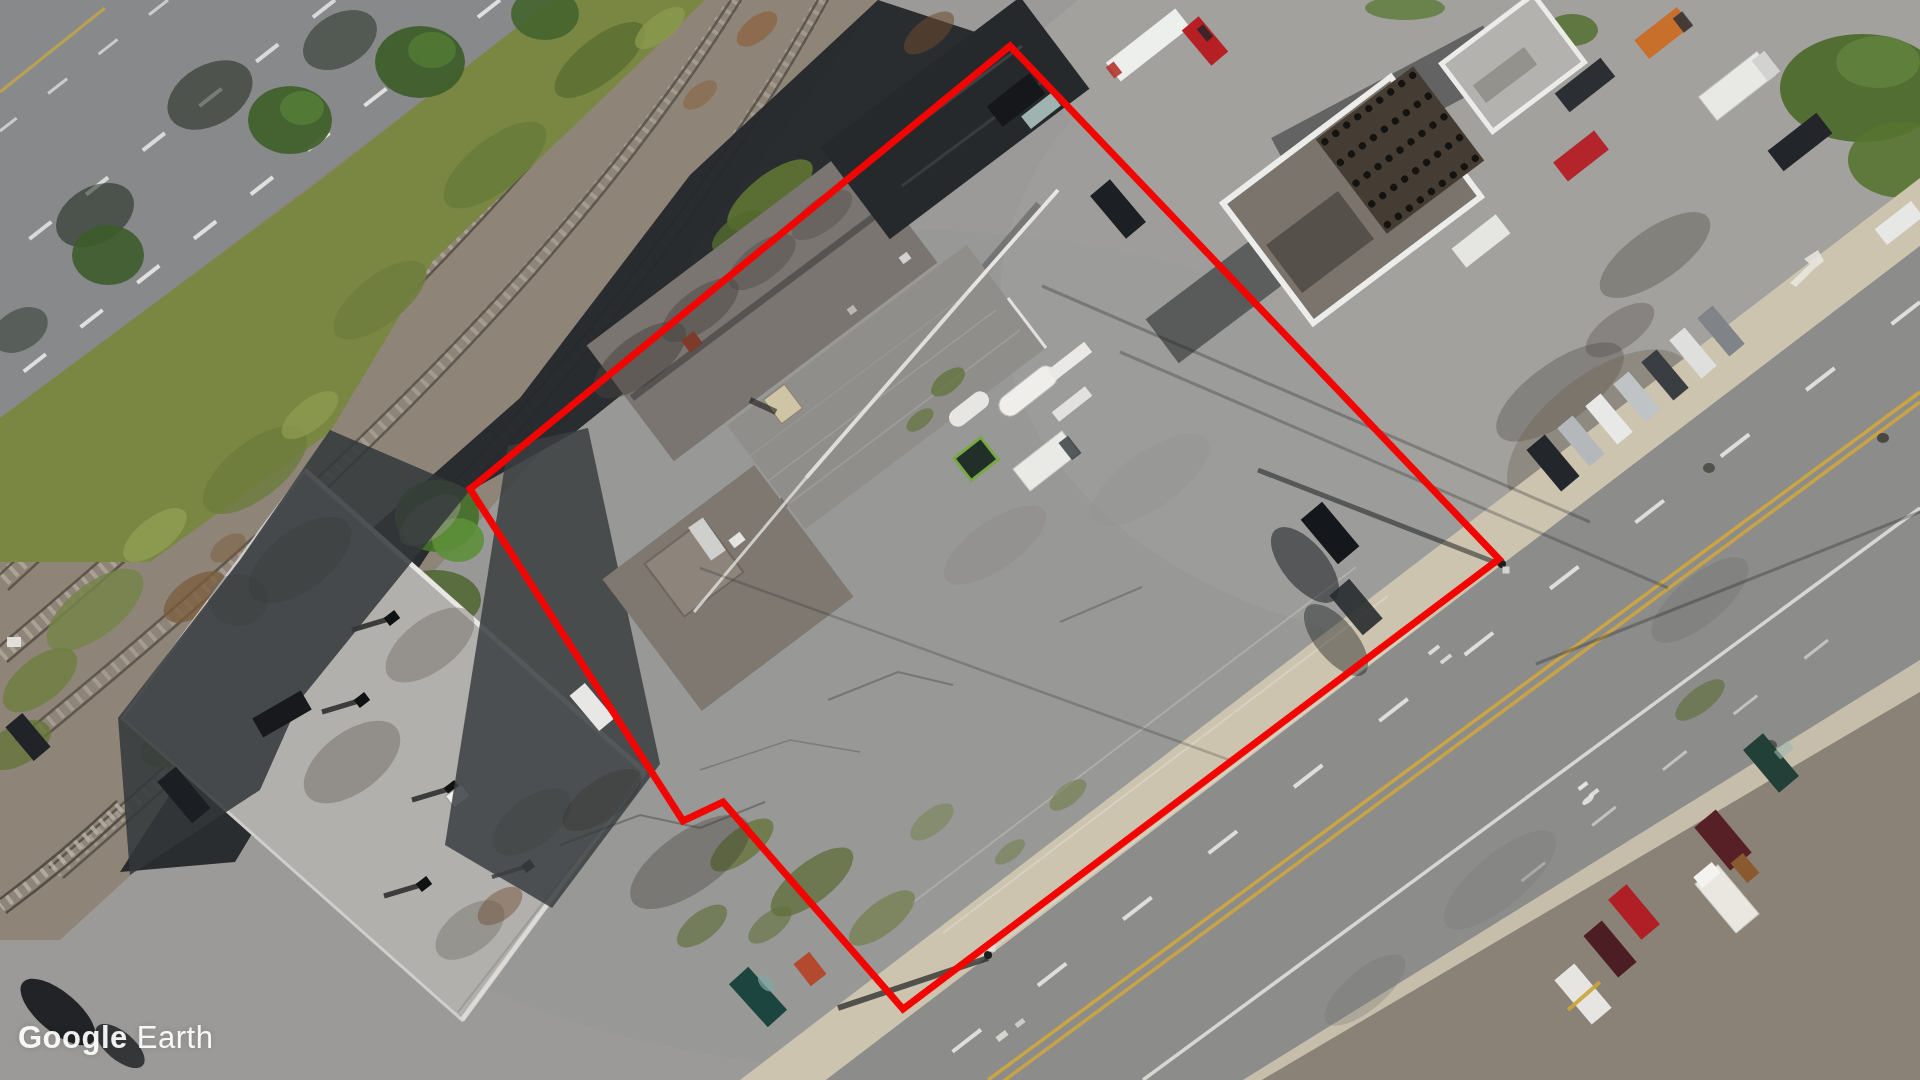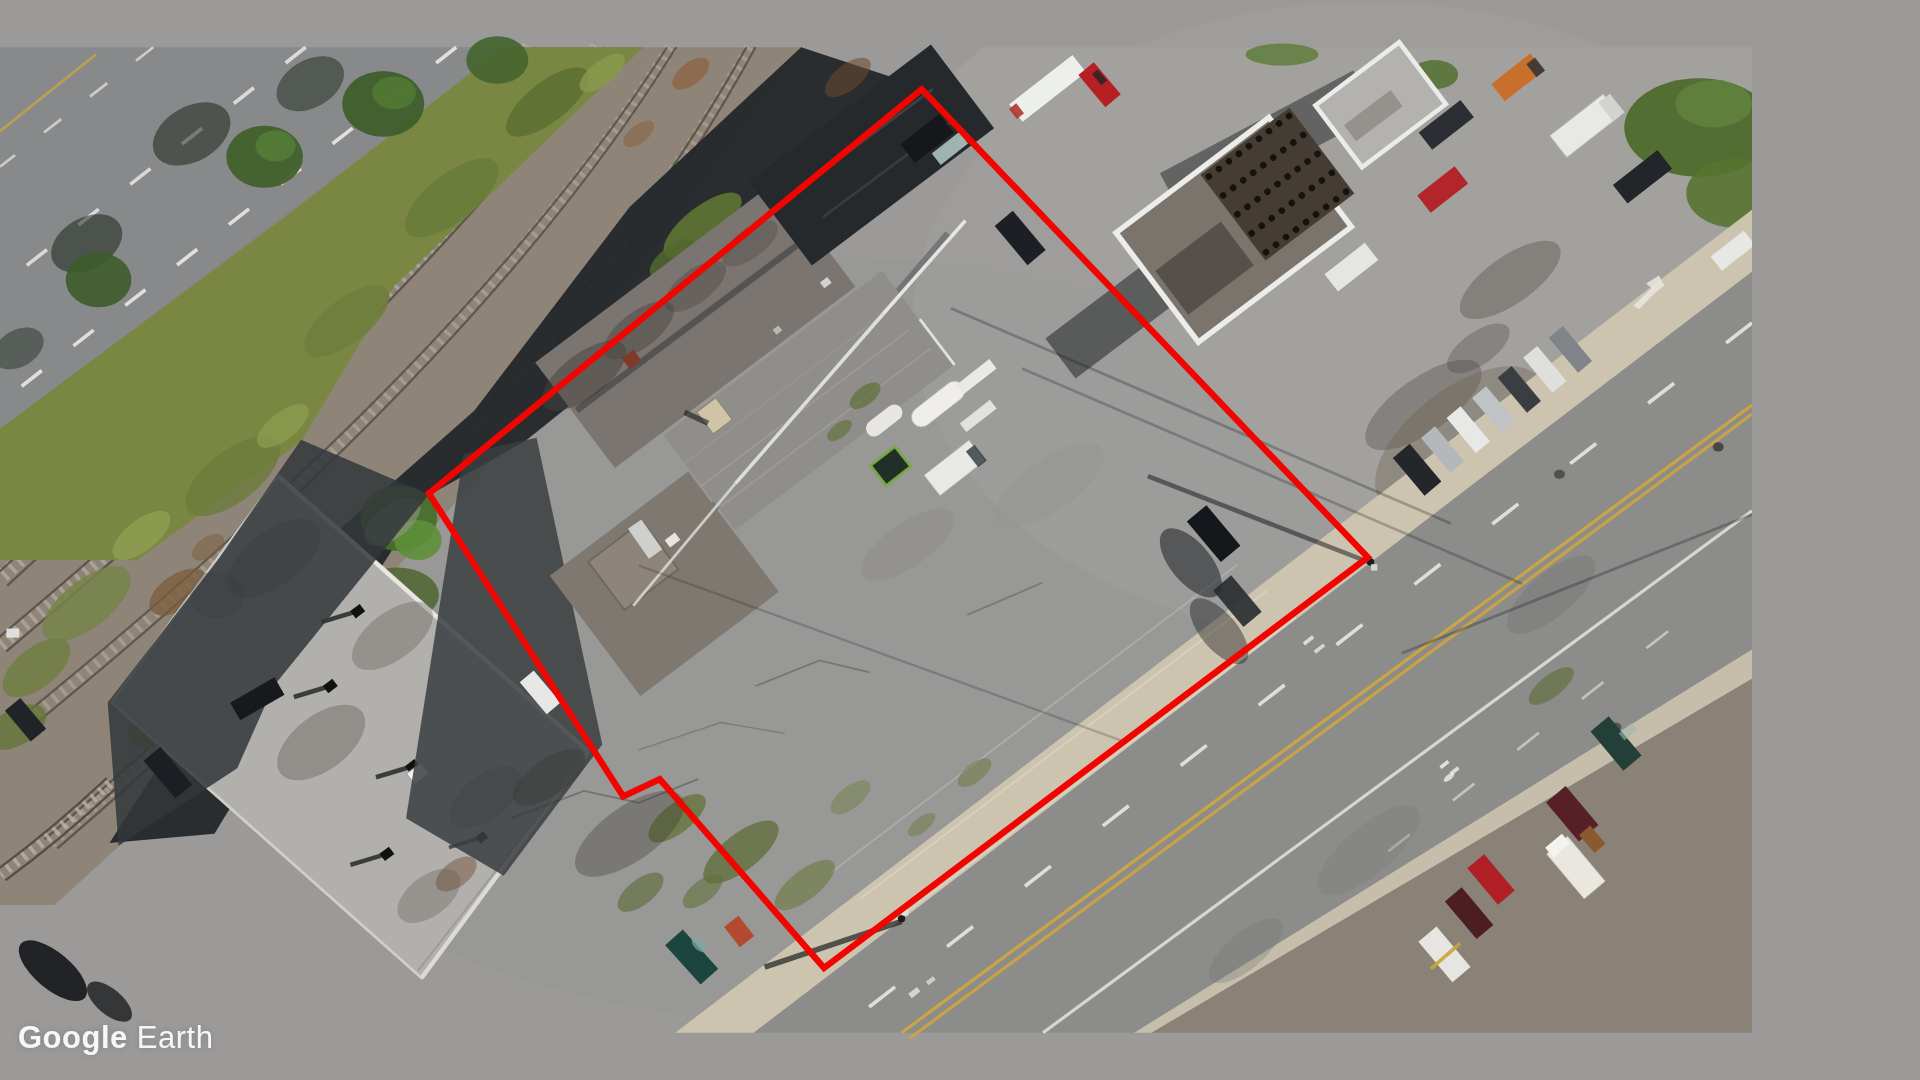--- a/index.html
+++ b/index.html
@@ -1,16 +1,16 @@
 <!DOCTYPE html>
 <html><head>
 <meta charset="utf-8">
 <style>
   html,body{margin:0;padding:0;background:#9b9a98;}
-  #stage{position:relative;width:1752px;height:1080px;overflow:hidden;background:#9b9a98;
+  #stage{position:relative;width:1920px;height:1080px;overflow:hidden;background:#9b9a98;
          font-family:"Liberation Sans",sans-serif;}
   #scene{position:absolute;left:0;top:0;width:100%;height:100%;display:block;}
   #watermark{position:absolute;left:18px;top:1020px;color:rgba(255,255,255,.93);
              font-size:31px;letter-spacing:.5px;text-shadow:0 0 6px rgba(0,0,0,.15);}
   #watermark .brand{font-weight:600;}
   #watermark .prod{font-weight:300;margin-left:9px;}
 </style>
 </head>
 <body>
 

